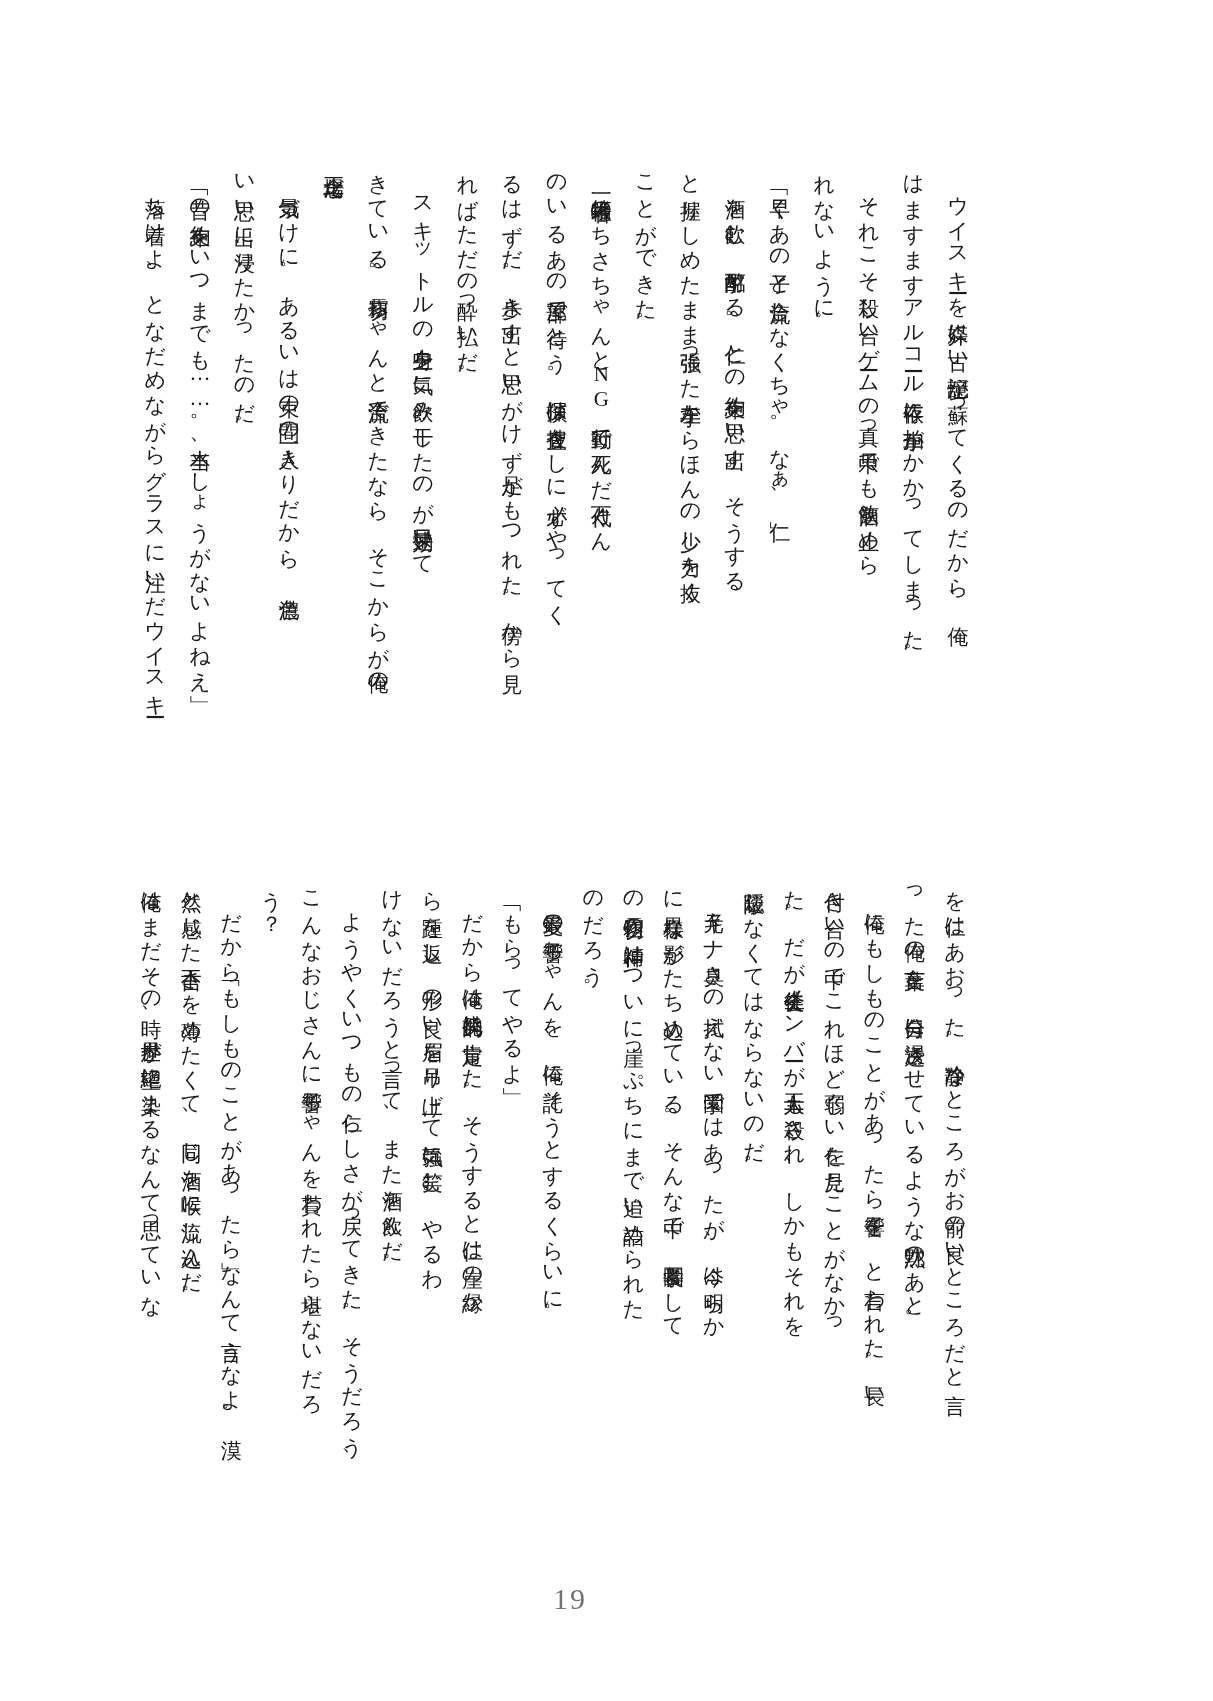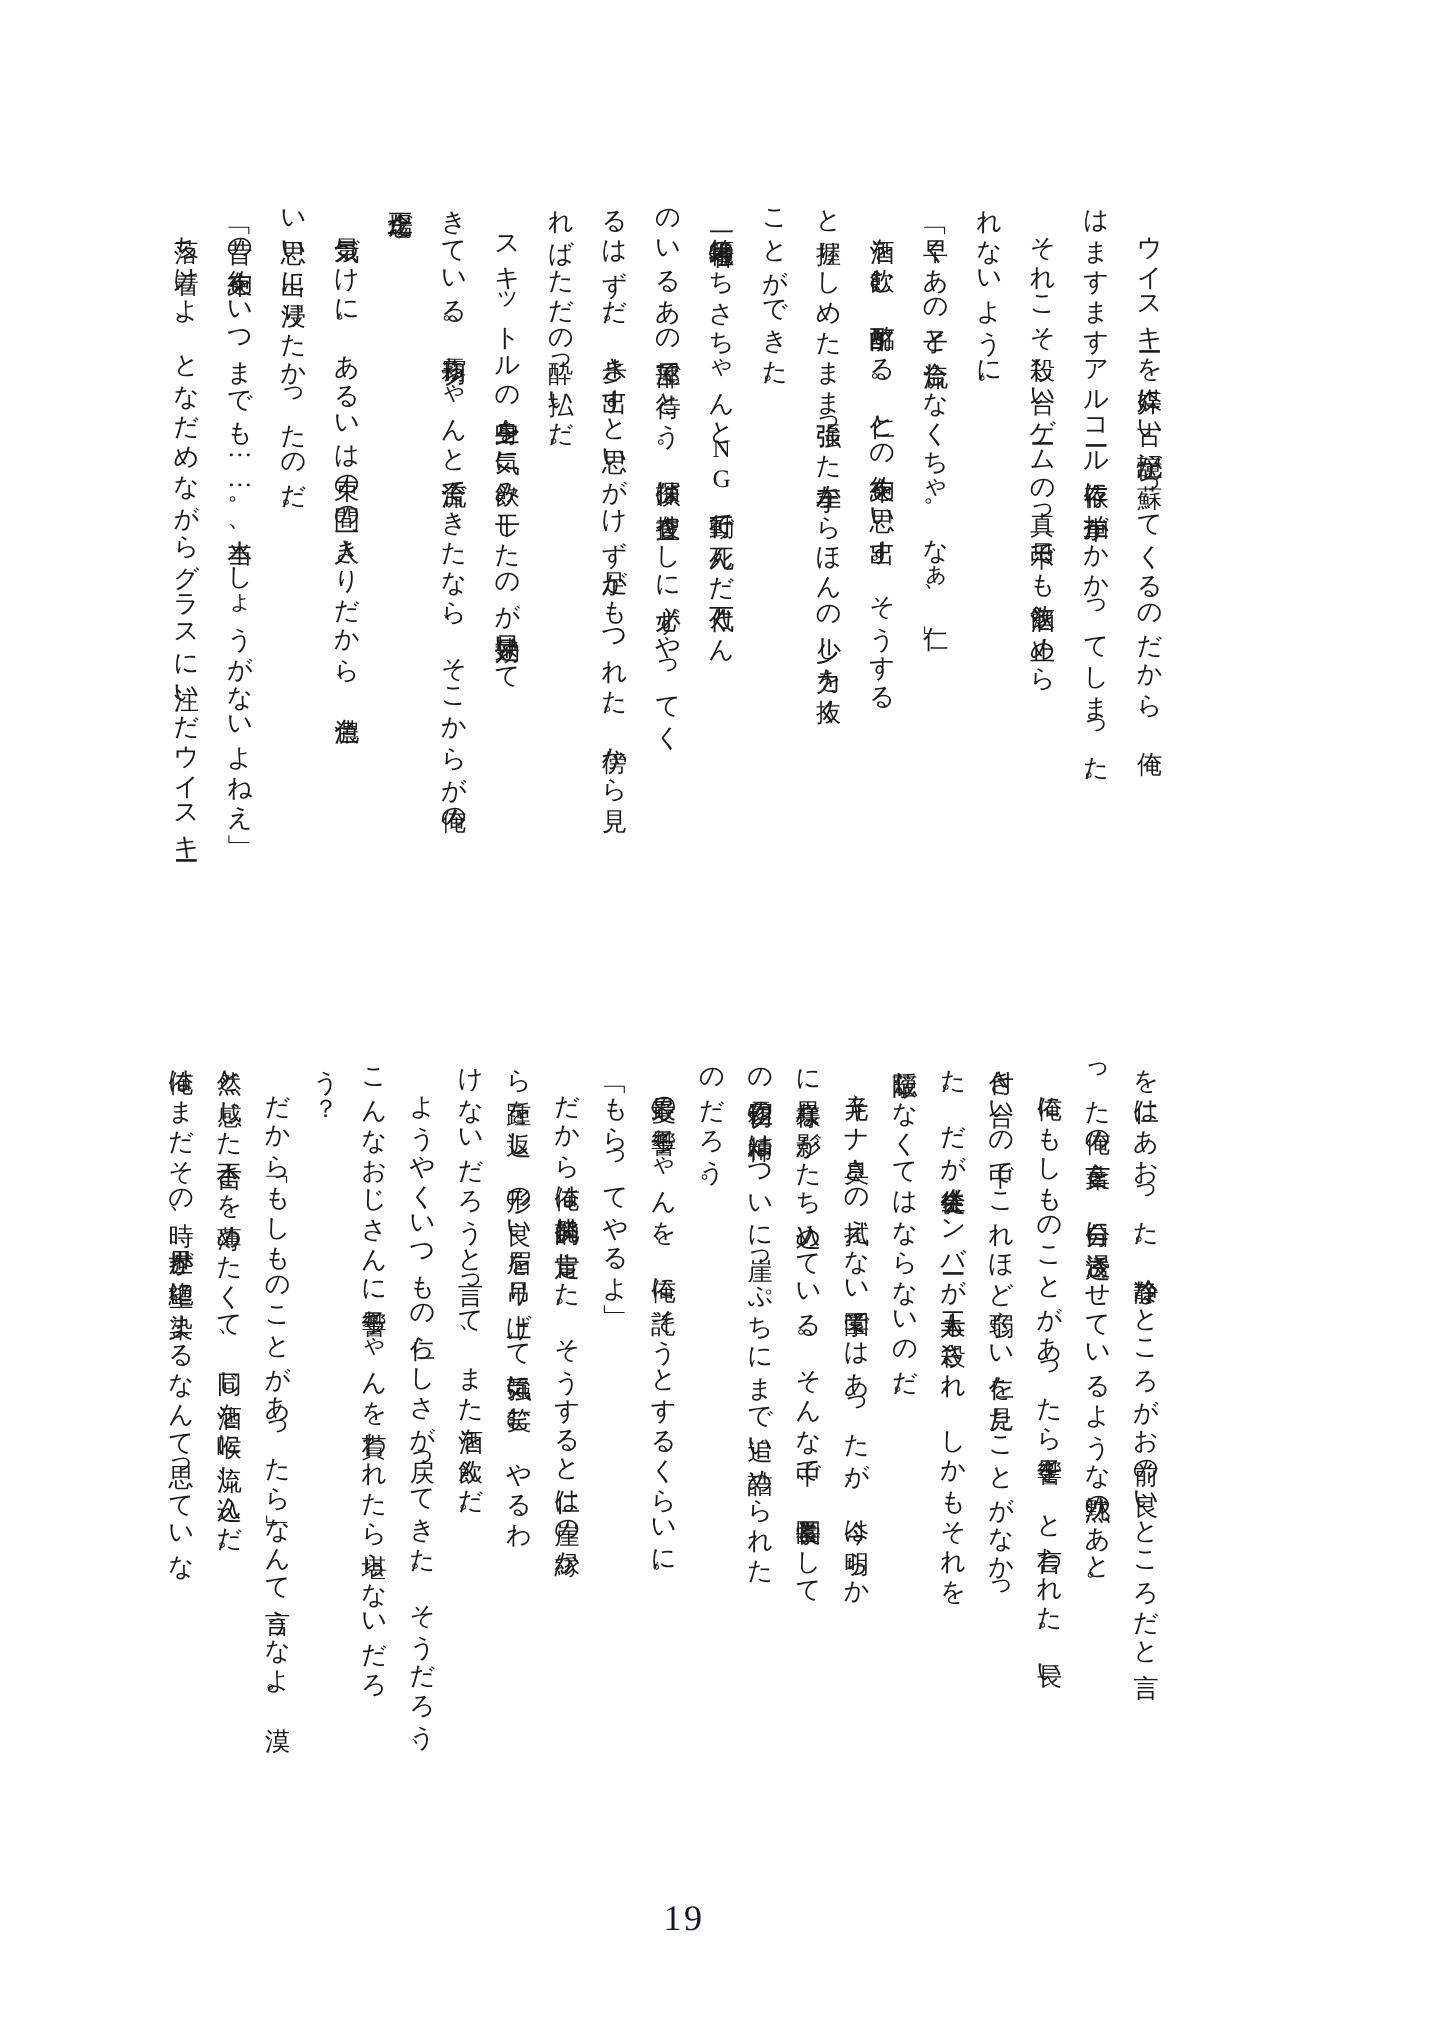--- a/index.html
+++ b/index.html
@@ -42,21 +42,21 @@
     line-height: 40.2px;
   }
   .page-number {
     position: absolute;
     top: 1582px;
     left: 540px;
     width: 60px;
     text-align: center;
     font-size: 30px;
     letter-spacing: 2px;
-    color: #0f172a;
+    color: #737373;
   }
 </style>
 </head>
 <body>
 
 <div class="page">
 
   <div class="vblock vblock-top">
       <p class="vline">　ウイスキーを媒介に古い記憶が蘇ってくるのだから、俺</p>
       <p class="vline">はますますアルコール依存に拍車がかかってしまった。</p>

